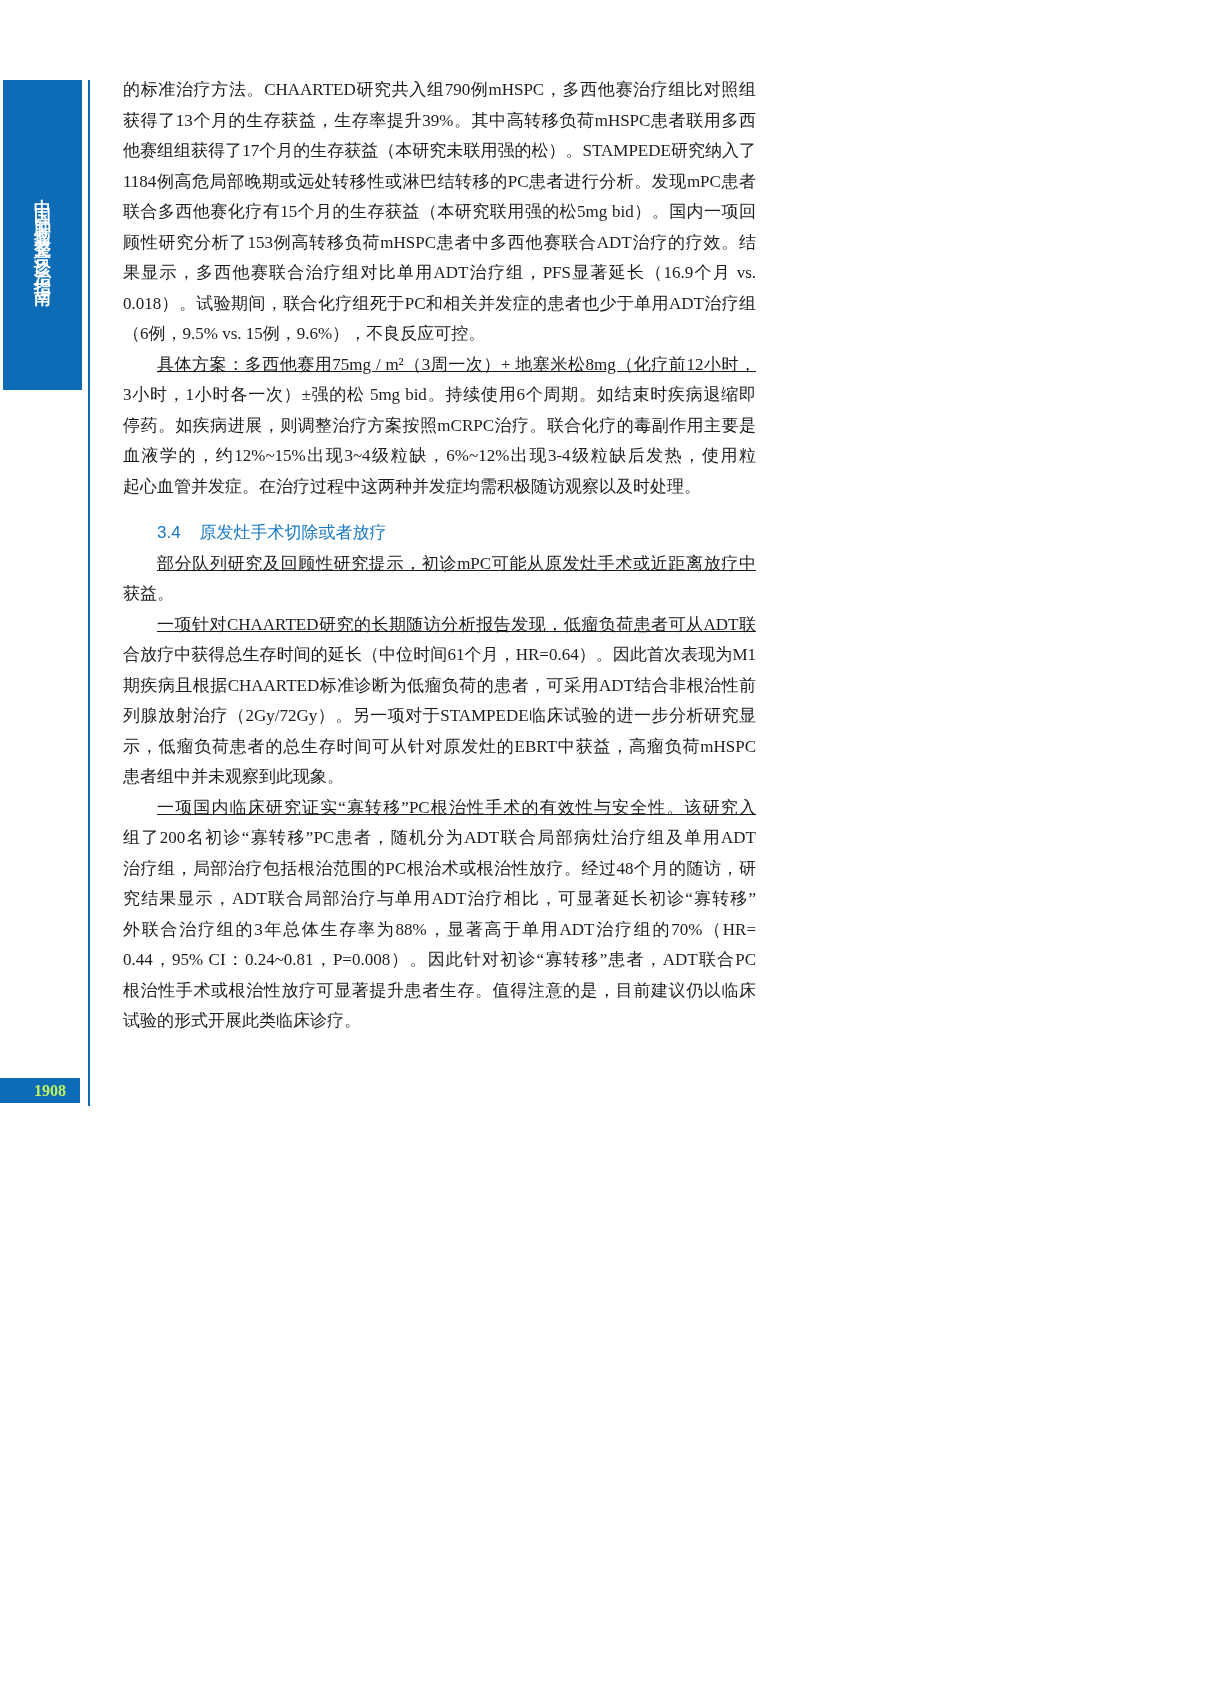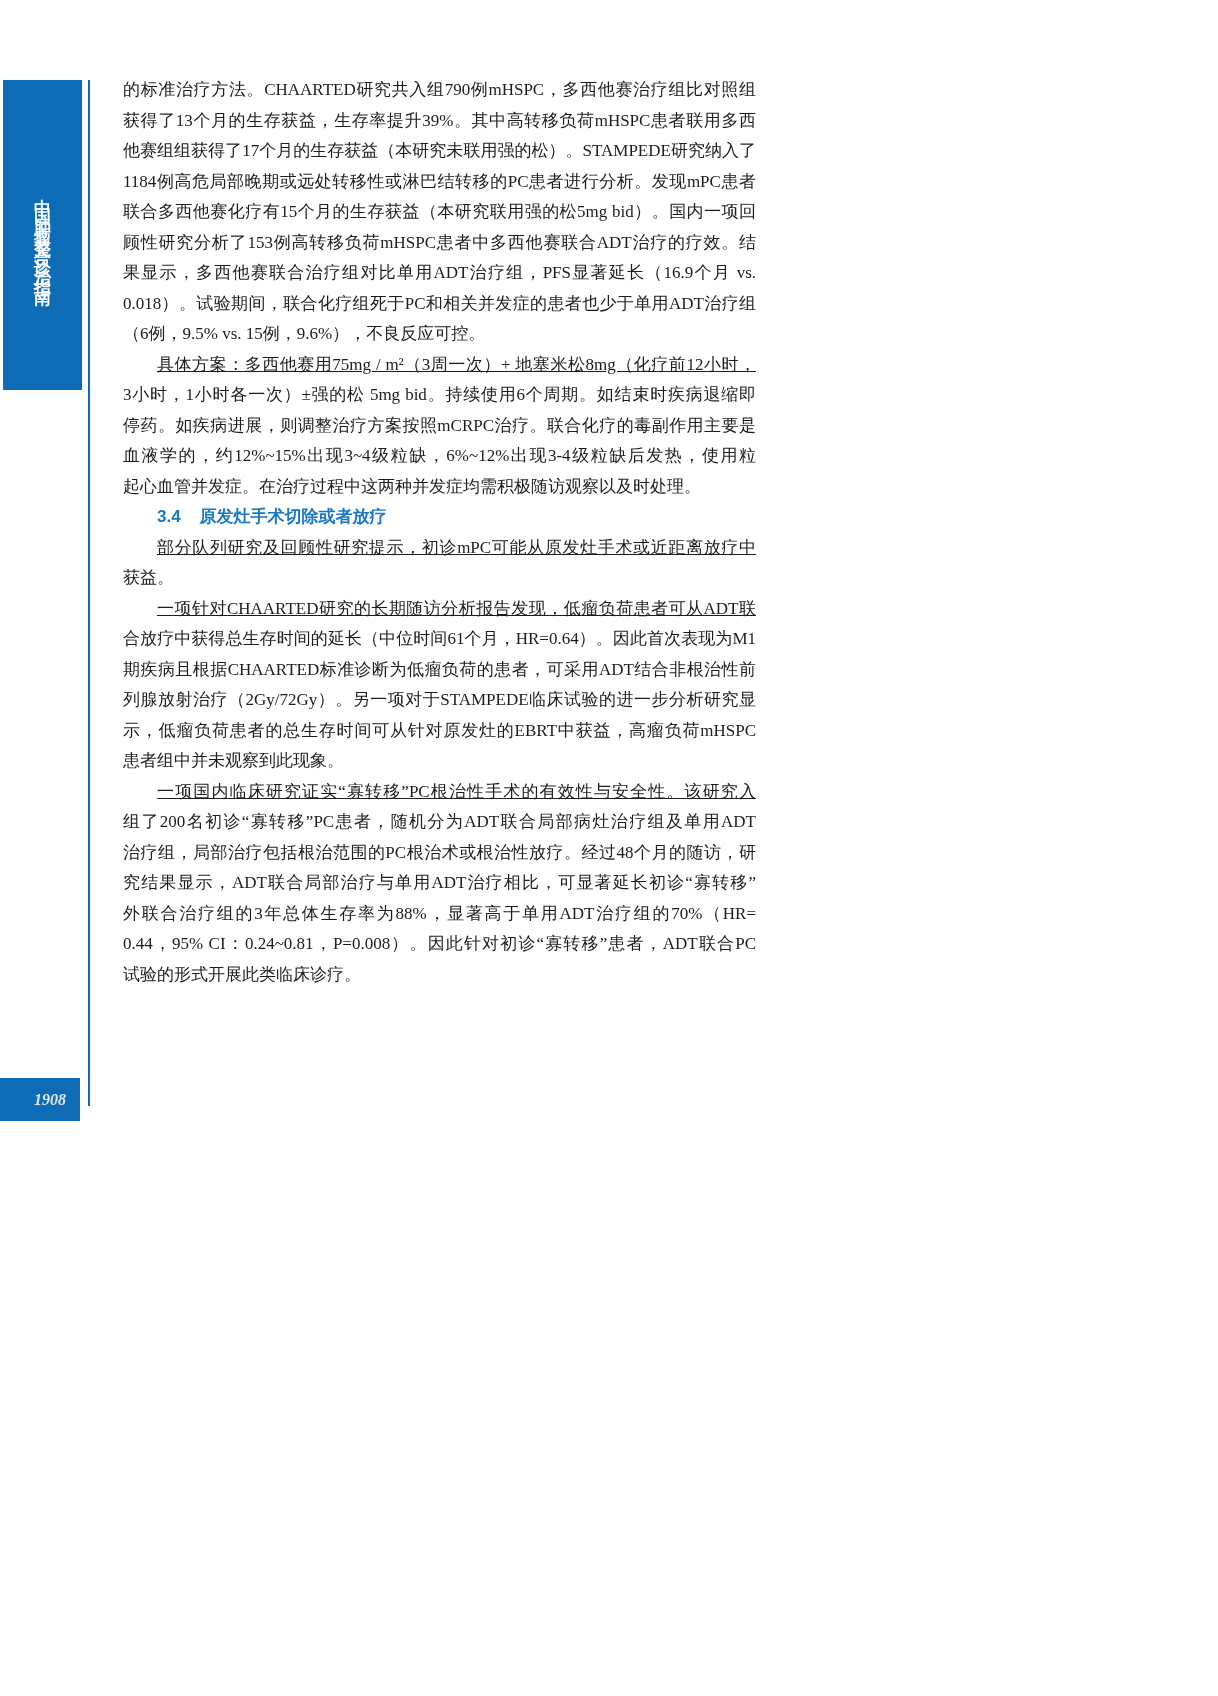--- a/index.html
+++ b/index.html
@@ -17,37 +17,37 @@
   .side-banner .vtext {
     writing-mode:vertical-rl; text-orientation:upright;
     color:#ffffff; font-family:"Liberation Sans","DejaVu Sans",sans-serif;
     font-weight:bold; font-size:17px; letter-spacing:10px; line-height:1;
   }
   .side-rule {
     position:absolute; left:88px; top:80px; width:2px; height:1026px;
     background:var(--accent);
   }
   .page-num {
-    position:absolute; left:0; top:1078px; width:80px; height:43px;
-    background:var(--accent); color:#e5e5e5;
+    position:absolute; left:0; top:1078px; width:80px; height:25px;
+    background:var(--accent); color:#bef264;
     display:flex; align-items:center; justify-content:flex-end; padding-right:14px;
-    font-family:"Liberation Serif","DejaVu Serif",serif; font-weight:bold; font-size:16px;font-style:italic;
+    font-family:"Liberation Serif","DejaVu Serif",serif; font-weight:bold; font-size:16px;
   }
   
   .content {
     position:absolute; left:123px; top:75px; width:633px;
     color:#1c1c1c; font-size:17px; line-height:30.5px;
   }
   .ln { height:30.5px; text-align:justify; text-align-last:justify; white-space:nowrap0; }
   .ln.end { text-align:left; text-align-last:left; }
   .ln.first { text-indent:2em;text-decoration:underline; }
   .heading {
     height:30.5px; padding-left:2em;
     color:var(--heading); font-family:"Liberation Sans","DejaVu Sans",sans-serif;
-    font-weight:bold; font-size:17px;
+    font-weight:normal; font-size:17px;margin-top:16px;
   }
   .heading .num { margin-right:14px; }
 </style>
 </head>
 <body>
 
 <div class="page">
 
   <div class="side-banner">
     <span class="vtext">中国肿瘤整合诊治指南</span>
@@ -87,16 +87,17 @@
     <div class="ln">期疾病且根据CHAARTED标准诊断为低瘤负荷的患者，可采用ADT结合非根治性前</div>
     <div class="ln">列腺放射治疗（2Gy/72Gy）。另一项对于STAMPEDE临床试验的进一步分析研究显</div>
     <div class="ln">示，低瘤负荷患者的总生存时间可从针对原发灶的EBRT中获益，高瘤负荷mHSPC</div>
     <div class="ln end">患者组中并未观察到此现象。</div>
     <div class="ln first">一项国内临床研究证实“寡转移”PC根治性手术的有效性与安全性。该研究入</div>
     <div class="ln">组了200名初诊“寡转移”PC患者，随机分为ADT联合局部病灶治疗组及单用ADT</div>
     <div class="ln">治疗组，局部治疗包括根治范围的PC根治术或根治性放疗。经过48个月的随访，研</div>
     <div class="ln">究结果显示，ADT联合局部治疗与单用ADT治疗相比，可显著延长初诊“寡转移”</div>
     <div class="ln">外联合治疗组的3年总体生存率为88%，显著高于单用ADT治疗组的70%（HR=</div>
     <div class="ln">0.44，95% CI：0.24~0.81，P=0.008）。因此针对初诊“寡转移”患者，ADT联合PC</div>
+    <div class="ln">根治性手术或根治性放疗可显著提升患者生存。值得注意的是，目前建议仍以临床</div>
     <div class="ln end">试验的形式开展此类临床诊疗。</div>
   </div>
 
 </div>
 
 </body></html>

